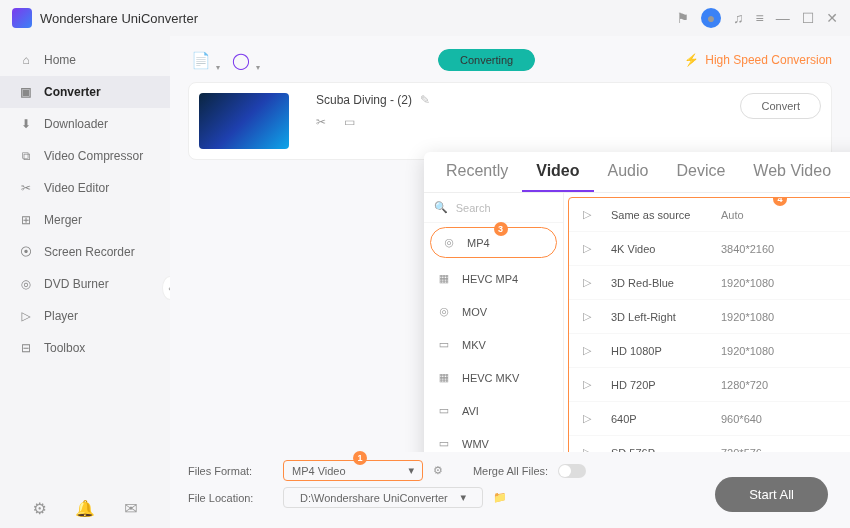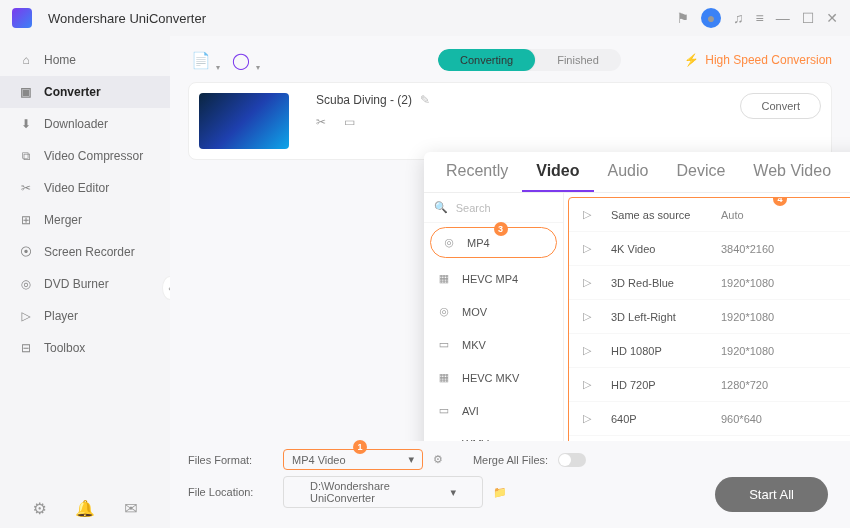--- a/index.html
+++ b/index.html
@@ -1,18 +1,18 @@
 <!DOCTYPE html>
 <html><head>
 <meta charset="utf-8">
 <style>
 * { margin: 0; padding: 0; box-sizing: border-box; font-family: -apple-system, BlinkMacSystemFont, "Segoe UI", sans-serif; }
 body { width: 850px; height: 528px; background: #f5f5f7; overflow: hidden; position: relative; }
 
-.titlebar { height: 36px; display: flex; align-items: center; padding: 0 12px; background: #f5f5f7; gap: 8px; }
+.titlebar { height: 36px; display: flex; align-items: center; padding: 0 12px; background: #f5f5f7; }
 .logo { width: 20px; height: 20px; background: linear-gradient(135deg, #7c3aed, #3b82f6); border-radius: 4px; margin-right: 8px; }
 .app-title { font-size: 13px; color: #333; font-weight: 500; flex: 1; }
 .titlebar-icons { display: flex; gap: 12px; align-items: center; }
 .titlebar-icons span { color: #999; font-size: 14px; cursor: pointer; }
 .ti-gift { color: #ff6b6b; }
 .ti-user { width: 20px; height: 20px; background: #3b82f6; border-radius: 50%; display: flex; align-items: center; justify-content: center; color: #fff; font-size: 11px; }
 
 .main { display: flex; height: 492px; }
 .sidebar { width: 170px; background: #f5f5f7; padding: 8px 0; position: relative; }
 .side-item { display: flex; align-items: center; gap: 10px; padding: 9px 18px; font-size: 12px; color: #666; cursor: pointer; }
@@ -53,21 +53,21 @@
 .res-icon { width: 18px; color: #999; margin-right: 10px; }
 .res-name { width: 110px; }
 .res-dim { flex: 1; color: #888; }
 
 .badge { position: absolute; width: 14px; height: 14px; background: #ff8c42; border-radius: 50%; color: #fff; font-size: 9px; display: flex; align-items: center; justify-content: center; font-weight: 700; z-index: 10; }
 
 .bottom-bar { position: absolute; bottom: 0; left: 170px; right: 0; padding: 8px 18px 14px; background: #f8f8fa; font-size: 11px; color: #666; }
 .bb-row { display: flex; align-items: center; gap: 10px; margin-bottom: 6px; }
 .bb-label { width: 85px; }
 .bb-select { border: 1.5px solid #ff8c42; border-radius: 4px; padding: 3px 8px; width: 140px; display: flex; justify-content: space-between; align-items: center; position: relative; }
-.bb-select2 { border: 1px solid #ddd; border-radius: 4px; padding: 3px 26px; width: 200px; display: flex; justify-content: space-between; align-items: center; }
+.bb-select2 { border: 1px solid #ddd; border-radius: 4px; padding: 3px 16px; width: 200px; display: flex; justify-content: space-between; align-items: center; }
 .bb-icon { color: #999; }
 .toggle { width: 28px; height: 14px; background: #ddd; border-radius: 7px; position: relative; }
 .toggle::after { content: ""; position: absolute; left: 1px; top: 1px; width: 12px; height: 12px; background: #fff; border-radius: 50%; }
 .start-all { position: absolute; right: 22px; bottom: 16px; padding: 10px 34px; background: #737373; color: #fff; border-radius: 22px; font-size: 13px; border: none; }
 </style>
 </head>
 <body>
 
 <div class="titlebar">
   <div class="logo"></div>
@@ -132,21 +132,20 @@
       <span>✉</span>
     </div>
   </div>
 
   <div class="content">
     <div class="toolbar">
       <div class="tool-btn">📄</div>
       <div class="tool-btn">◯</div>
       <div class="tabs-top">
         <div class="tab-top active">Converting</div>
-        <div class="tab-top">Finished</div>
       </div>
       <div class="hsc">
           <span>⚡</span>
           <span>High Speed Conversion</span>
         </div>
     </div>
 
     <div class="file-card">
       <div class="thumb"></div>
       <div class="file-info">

